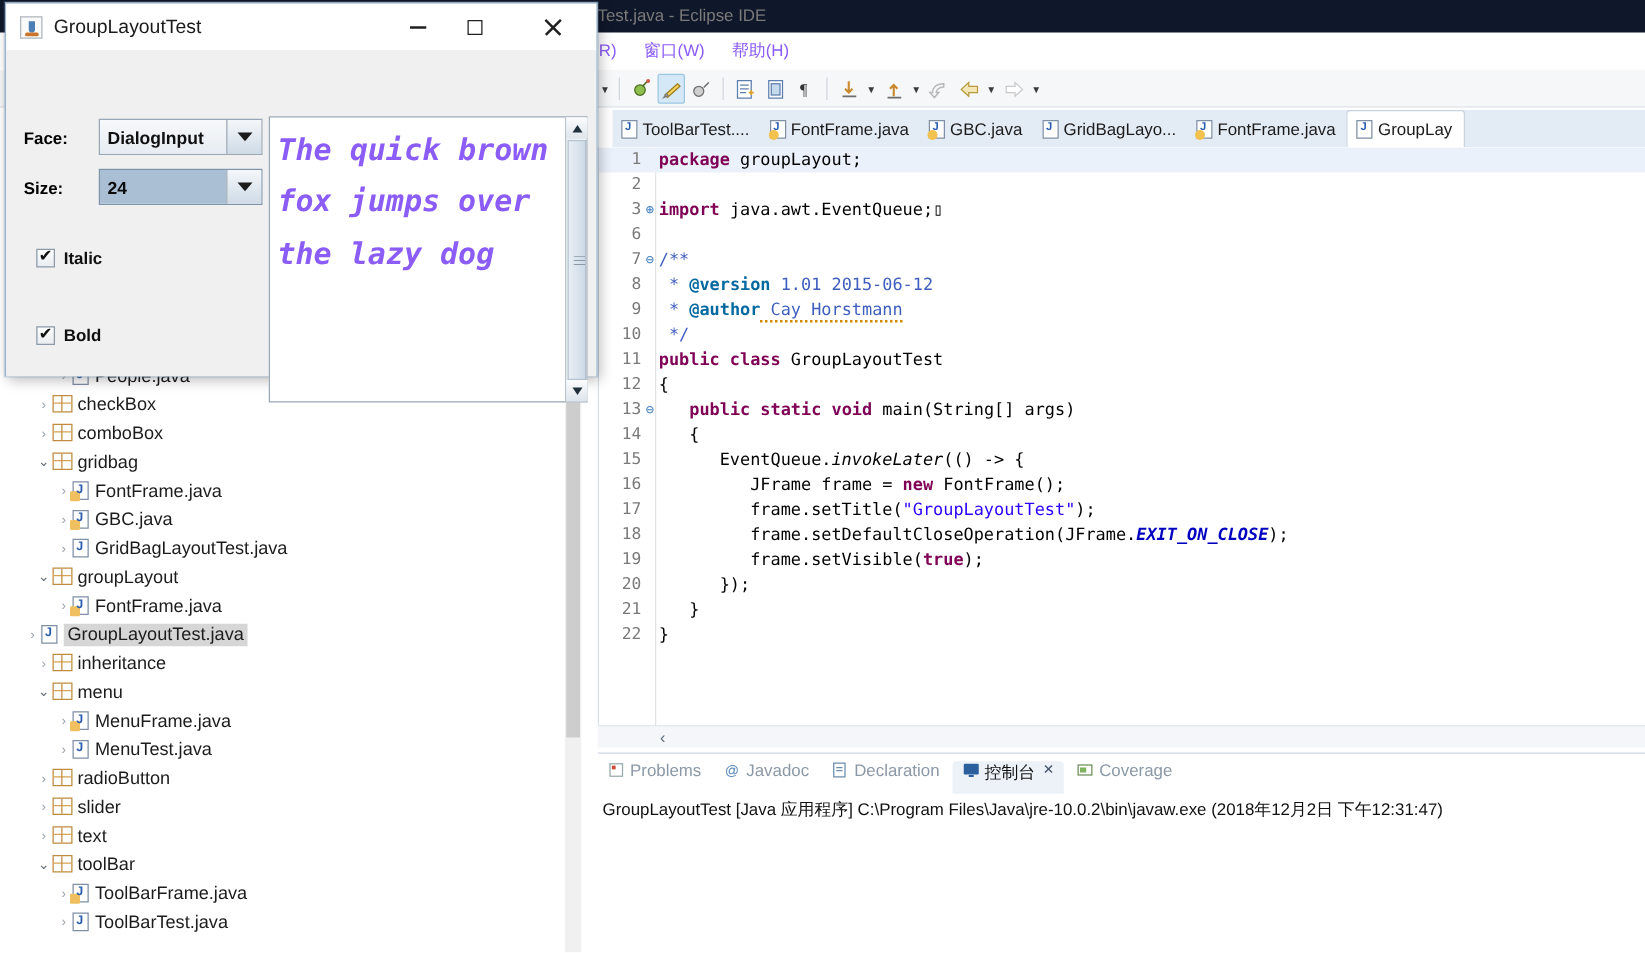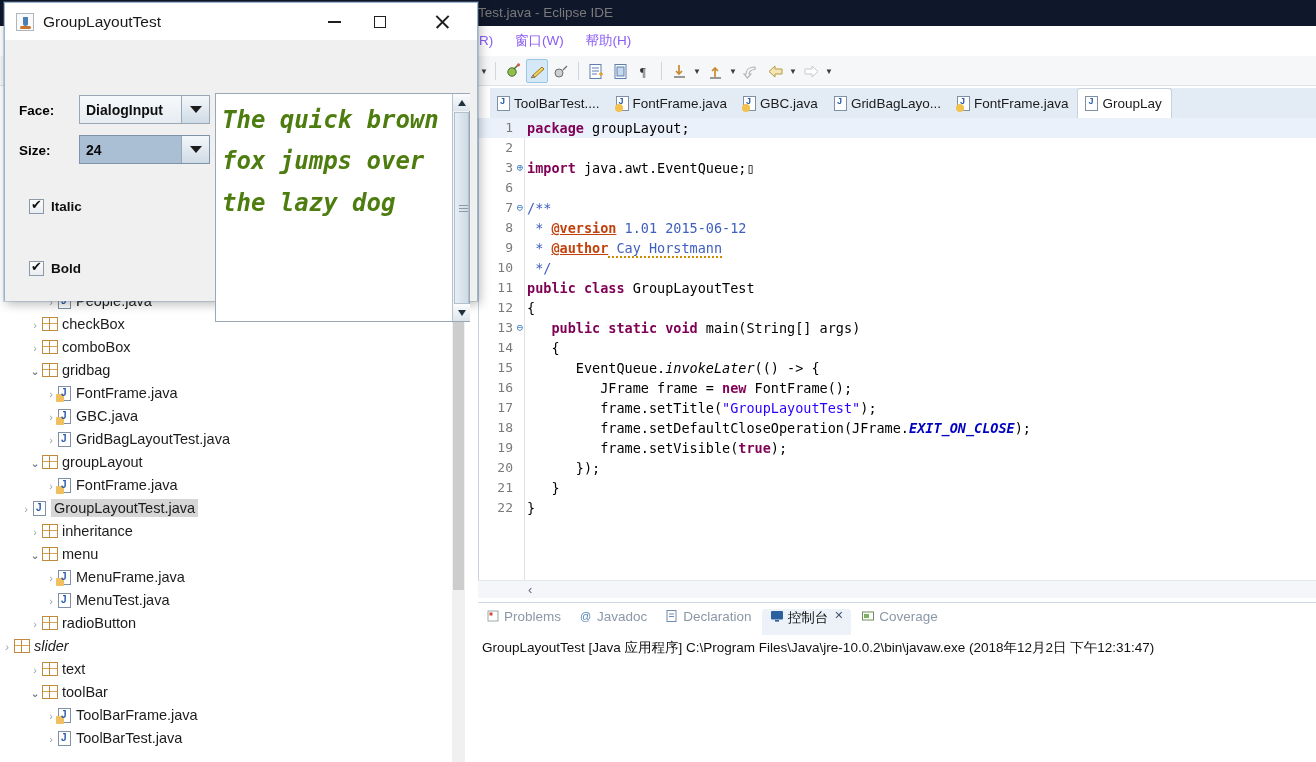--- a/index.html
+++ b/index.html
@@ -105,21 +105,21 @@
     color:#7a7a7a; font-family:"DejaVu Sans Mono", monospace; font-size:13px;
   }
   .fold {
     position:absolute; left:36px; width:10px; text-align:center;
     color:#3f7fbf; font-size:11px; line-height:20px;
   }
   .ctext { position:absolute; left:46px; padding-left:2px; }
   .kw { color:#7f0055; font-weight:bold; }
   .str { color:#2a00ff; }
   .jdoc { color:#3f5fbf; }
-  .jtag { color:#c2410c; font-weight:bold;text-decoration:underline; }
+  .jtag { color:#0369a1; font-weight:bold; }
   .stat { font-style:italic; color:#000; }
   .statb { font-style:italic; font-weight:bold; color:#0000c0; }
   .sqz { border-bottom:2px dotted #d08a00; }
   .plain { color:#000000; }
 
   #hscroll {
     position:absolute; left:478px; top:580px; width:838px; height:18px;
     background:#f4f6f9; border-top:1px solid #e4e8ee;
   }
   #hscroll .larr {
@@ -283,21 +283,21 @@
 
   #sample-wrap {
     position:absolute; left:210px; top:52px; width:255px; height:229px;
     background:#ffffff; border:1px solid #9aa7b5;
     display:flex;
   }
   #sample-text {
     flex:1; padding:6px 0 0 6px;
     font-family:"DejaVu Sans Mono", monospace;
     font-size:24px; font-weight:bold; font-style:italic;
-    color:#4d7c0f; line-height:1.72; letter-spacing:0px;
+    color:#8b5cf6; line-height:1.72; letter-spacing:0px;
     word-break:break-all; overflow:hidden;
   }
   #sample-sb {
     width:17px; background:#f2f4f6; border-left:1px solid #b8c2cc;
     position:relative; flex:none;
   }
   #sample-sb .sbtn {
     position:absolute; left:0; width:17px; height:17px;
     background:linear-gradient(#fbfcfd,#dde5ec);
     display:flex; align-items:center; justify-content:center;
@@ -517,21 +517,21 @@
       <div class="trow" style="padding-left: 44px;"><span class="arrow">›</span><span class="jicon warn"></span><span class="label">GBC.java</span></div>
       <div class="trow" style="padding-left: 44px;"><span class="arrow">›</span><span class="jicon"></span><span class="label">GridBagLayoutTest.java</span></div>
       <div class="trow" style="padding-left: 28px;"><span class="arrow open">⌄</span><span class="pkgicon src"></span><span class="label">groupLayout</span></div>
       <div class="trow" style="padding-left: 44px;"><span class="arrow">›</span><span class="jicon warn"></span><span class="label">FontFrame.java</span></div>
       <div class="trow sel" style="padding-left: 19px;"><span class="arrow">›</span><span class="jicon"></span><span class="label">GroupLayoutTest.java</span></div>
       <div class="trow" style="padding-left: 28px;"><span class="arrow">›</span><span class="pkgicon src"></span><span class="label">inheritance</span></div>
       <div class="trow" style="padding-left: 28px;"><span class="arrow open">⌄</span><span class="pkgicon src"></span><span class="label">menu</span></div>
       <div class="trow" style="padding-left: 44px;"><span class="arrow">›</span><span class="jicon warn"></span><span class="label">MenuFrame.java</span></div>
       <div class="trow" style="padding-left: 44px;"><span class="arrow">›</span><span class="jicon"></span><span class="label">MenuTest.java</span></div>
       <div class="trow" style="padding-left: 28px;"><span class="arrow">›</span><span class="pkgicon src"></span><span class="label">radioButton</span></div>
-      <div class="trow" style=" font-style: italic;"><span class="arrow">›</span><span class="pkgicon src"></span><span class="label">slider</span></div>
+      <div class="trow" style="padding-left: 28px;"><span class="arrow">›</span><span class="pkgicon src"></span><span class="label">slider</span></div>
       <div class="trow" style="padding-left: 28px;"><span class="arrow">›</span><span class="pkgicon src"></span><span class="label">text</span></div>
       <div class="trow" style="padding-left: 28px;"><span class="arrow open">⌄</span><span class="pkgicon src"></span><span class="label">toolBar</span></div>
       <div class="trow" style="padding-left: 44px;"><span class="arrow">›</span><span class="jicon warn"></span><span class="label">ToolBarFrame.java</span></div>
       <div class="trow" style="padding-left: 44px;"><span class="arrow">›</span><span class="jicon"></span><span class="label">ToolBarTest.java</span></div>
     </div>
 </div>
 
 <div id="dialog">
   <div id="dlg-title">
     <span id="dlg-javaicon"></span>

